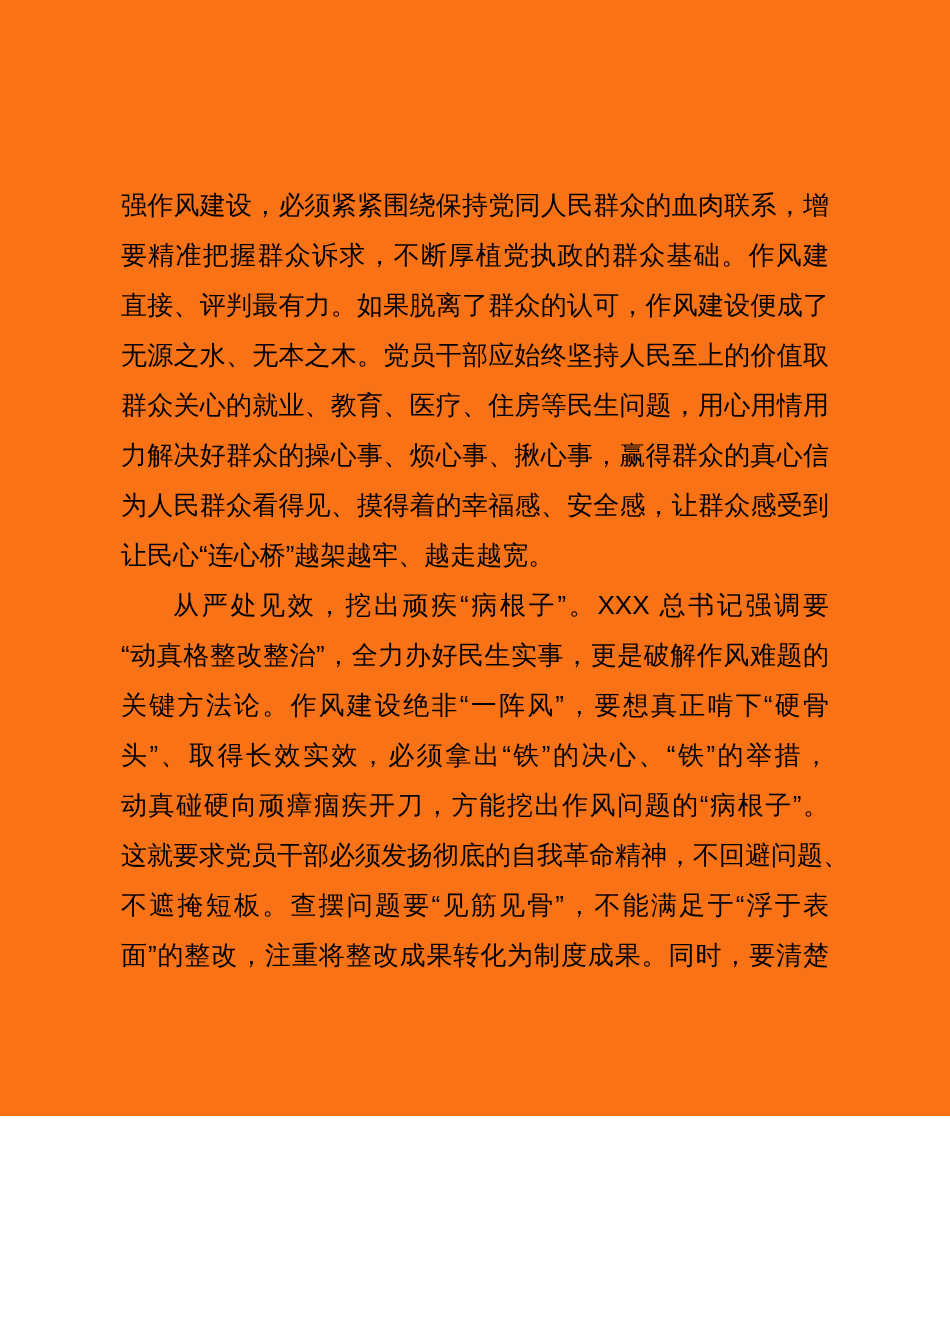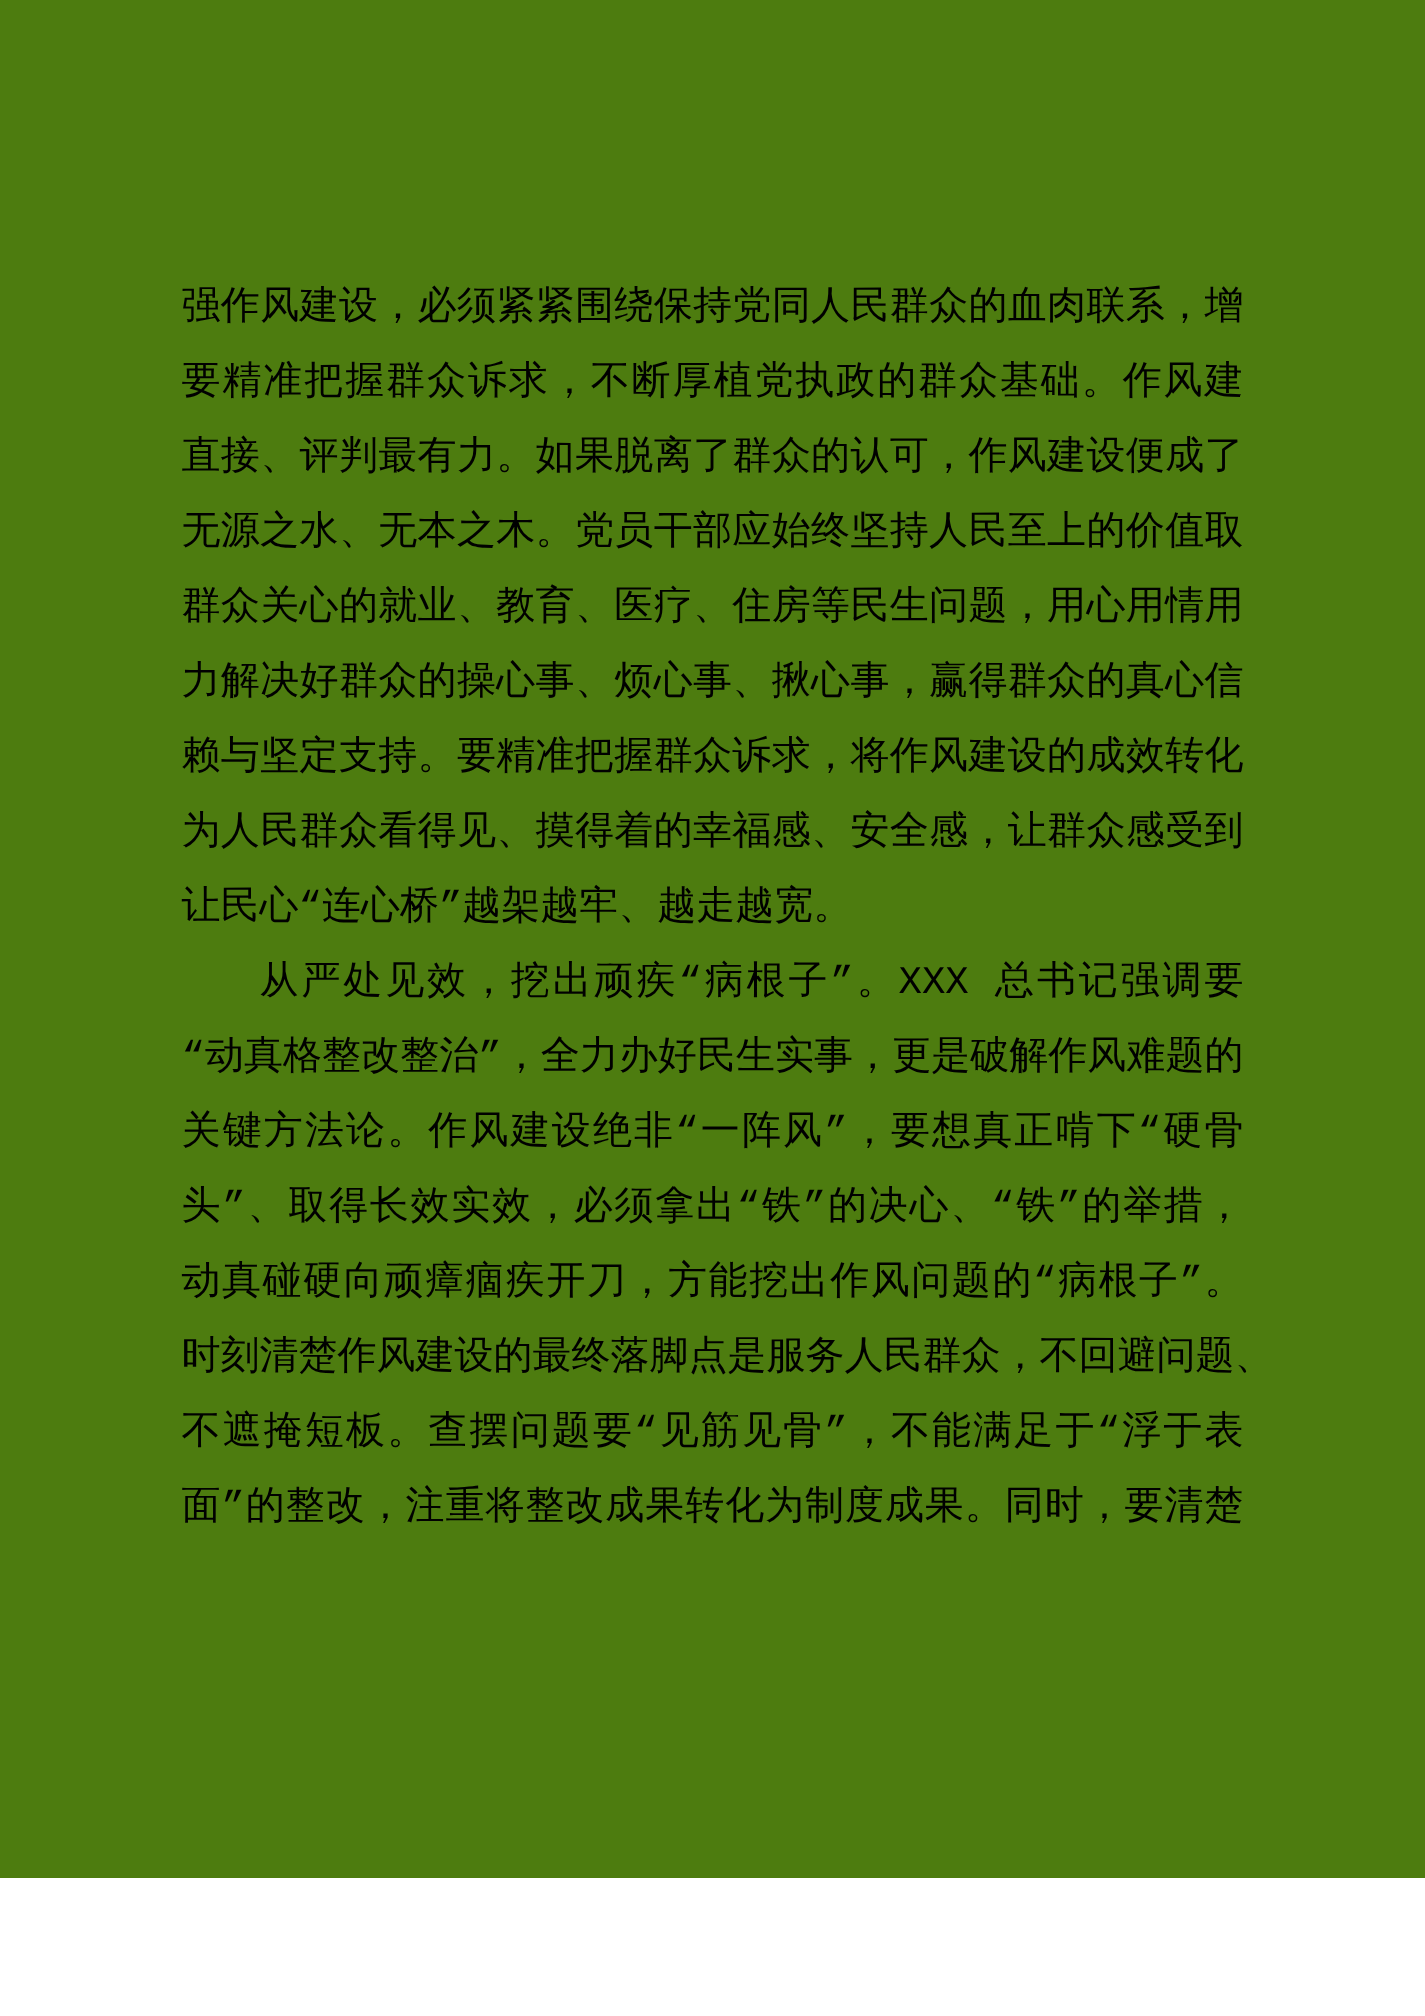--- a/index.html
+++ b/index.html
@@ -8,24 +8,23 @@
   }
   body {
     width: 950px;
     height: 1344px;
     background: #ffffff;
     font-family: "Liberation Sans", sans-serif;
   }
   .page {
     position: relative;
     width: 950px;
-    height: 1252px;
-    background: #4d7c0f;
+    height: 1116px;
+    background: #f97316;
     overflow: hidden;
-    font-family: Liberation Mono, monospace;
   }
   .text-block {
     position: absolute;
     left: 121px;
     top: 180px;
     width: 708px;
     color: #000000;
   }
   .paragraph {
     margin: 0;
@@ -55,30 +54,29 @@
 <div class="page">
   <div class="text-block">
 
     <div class="paragraph">
       <div class="text-line">强作风建设，必须紧紧围绕保持党同人民群众的血肉联系，增</div>
       <div class="text-line">要精准把握群众诉求，不断厚植党执政的群众基础。作风建</div>
       <div class="text-line">直接、评判最有力。如果脱离了群众的认可，作风建设便成了</div>
       <div class="text-line">无源之水、无本之木。党员干部应始终坚持人民至上的价值取</div>
       <div class="text-line">群众关心的就业、教育、医疗、住房等民生问题，用心用情用</div>
       <div class="text-line">力解决好群众的操心事、烦心事、揪心事，赢得群众的真心信</div>
-      <div class="text-line">赖与坚定支持。要精准把握群众诉求，将作风建设的成效转化</div>
       <div class="text-line">为人民群众看得见、摸得着的幸福感、安全感，让群众感受到</div>
       <div class="text-line last">让民心“连心桥”越架越牢、越走越宽。</div>
     </div>
 
     <div class="paragraph">
       <div class="text-line indent">从严处见效，挖出顽疾“病根子”。XXX 总书记强调要</div>
       <div class="text-line">“动真格整改整治”，全力办好民生实事，更是破解作风难题的</div>
       <div class="text-line">关键方法论。作风建设绝非“一阵风”，要想真正啃下“硬骨</div>
       <div class="text-line">头”、取得长效实效，必须拿出“铁”的决心、“铁”的举措，</div>
       <div class="text-line">动真碰硬向顽瘴痼疾开刀，方能挖出作风问题的“病根子”。</div>
-      <div class="text-line">时刻清楚作风建设的最终落脚点是服务人民群众，不回避问题、</div>
+      <div class="text-line">这就要求党员干部必须发扬彻底的自我革命精神，不回避问题、</div>
       <div class="text-line">不遮掩短板。查摆问题要“见筋见骨”，不能满足于“浮于表</div>
       <div class="text-line">面”的整改，注重将整改成果转化为制度成果。同时，要清楚</div>
     </div>
 
   </div>
 </div>
 
 </body></html>

